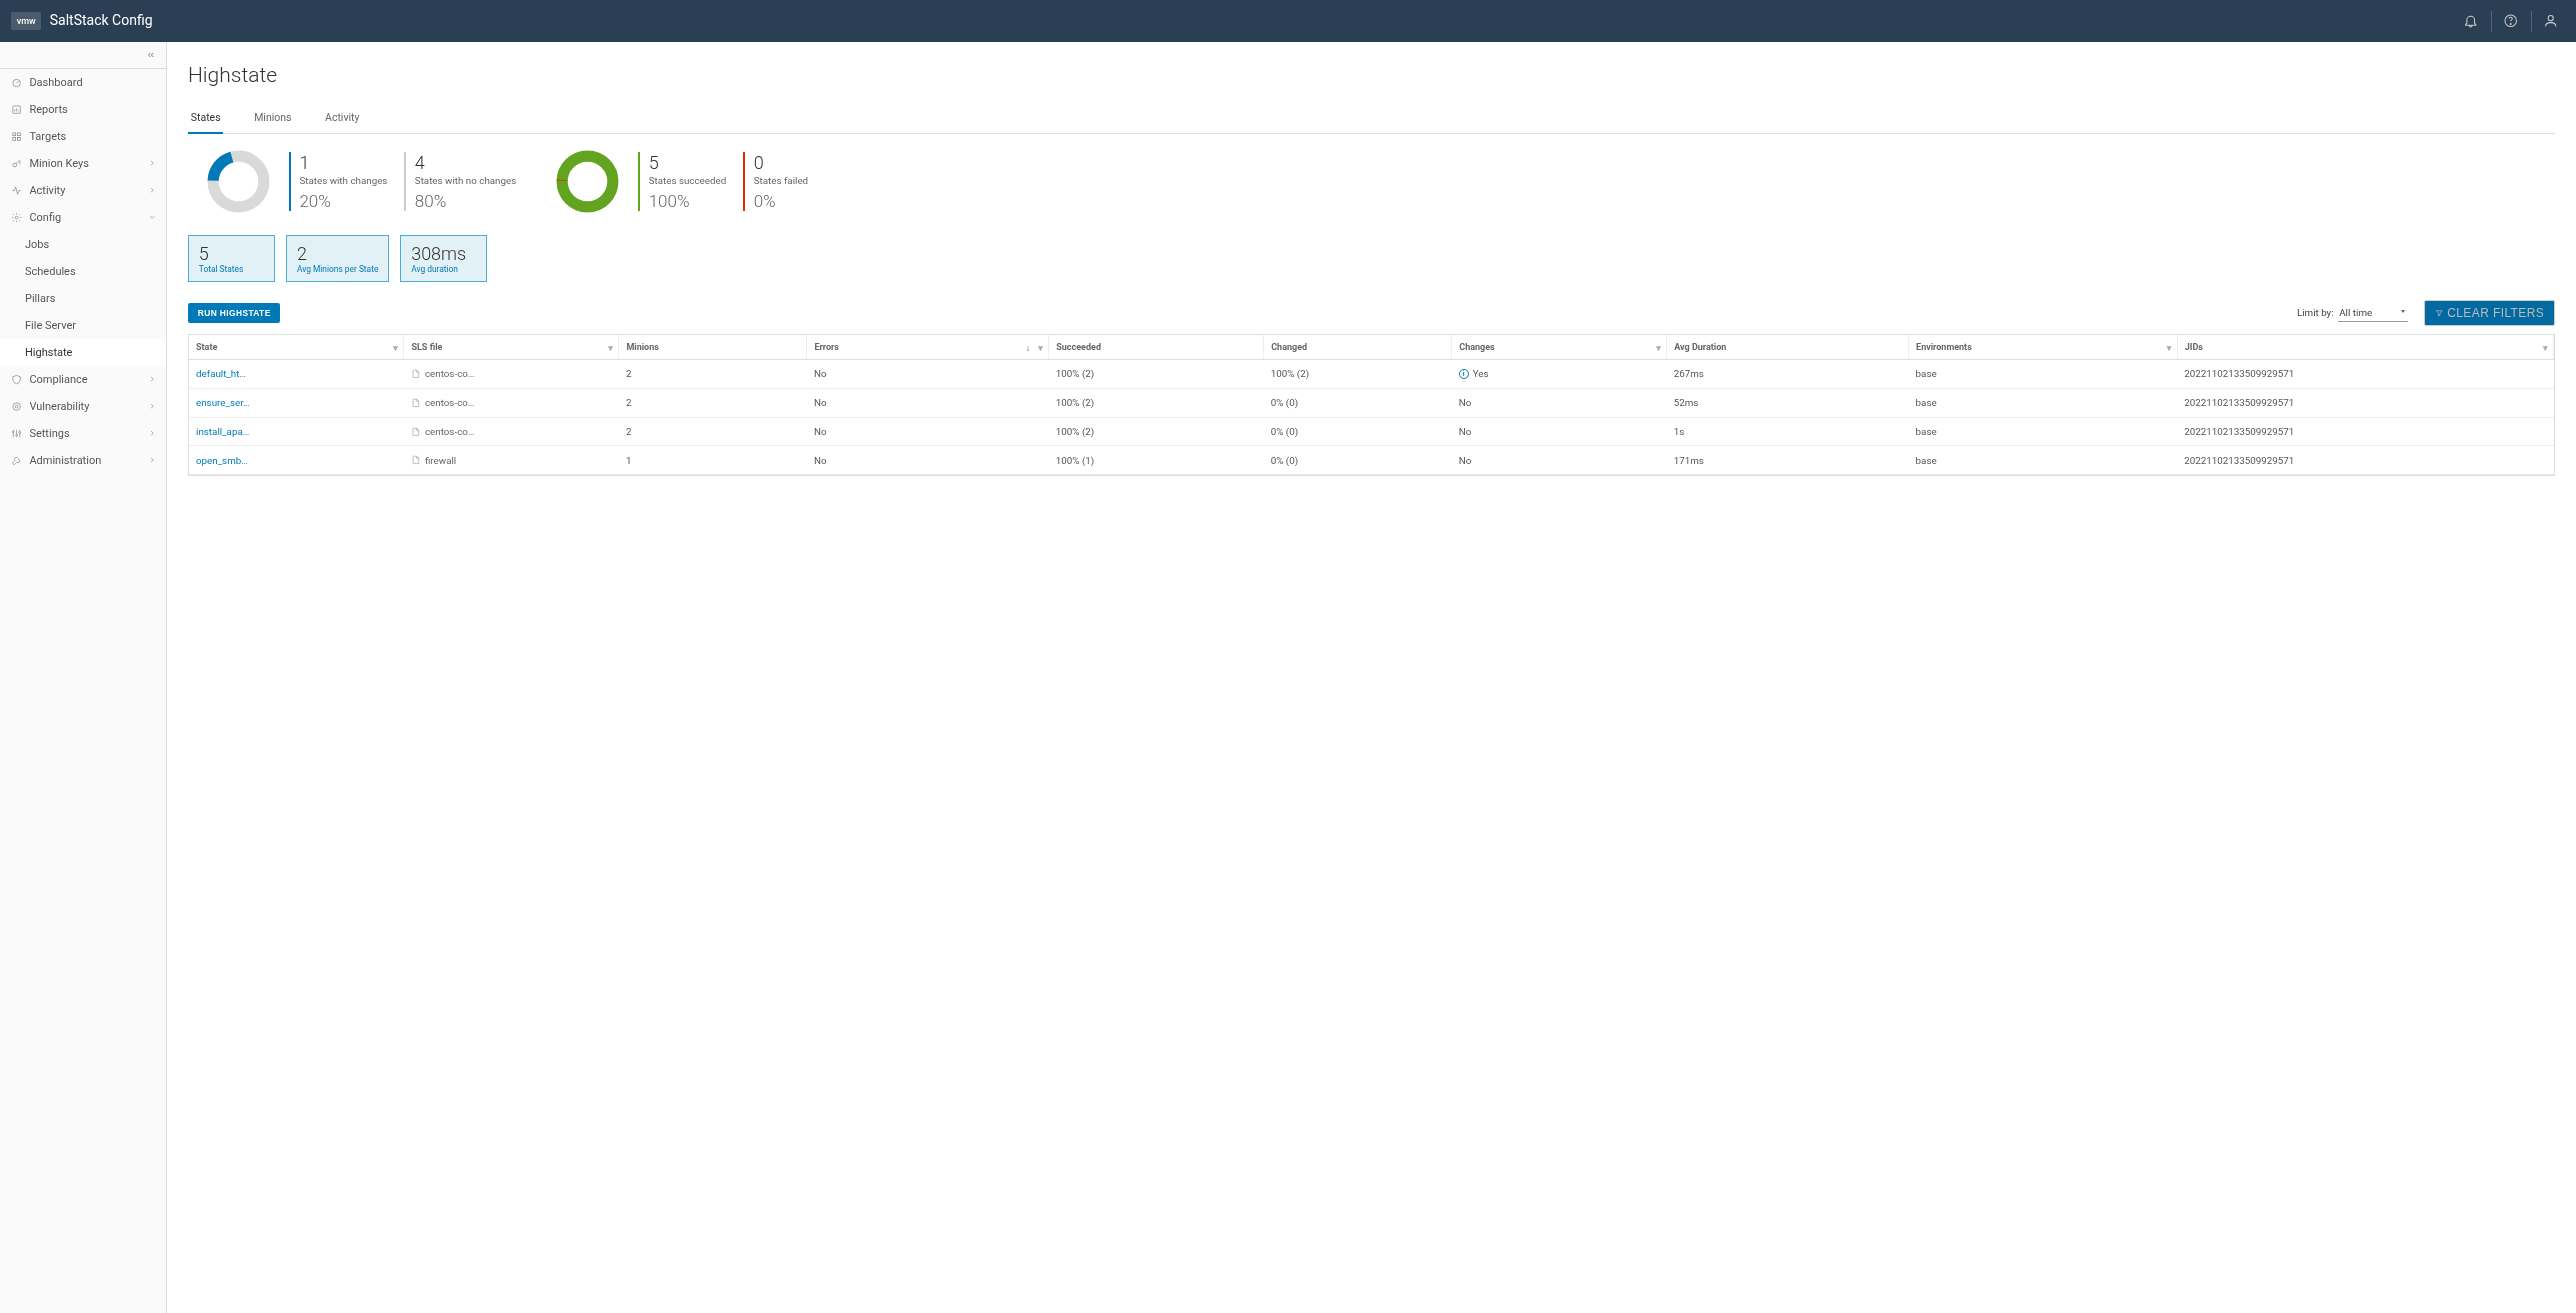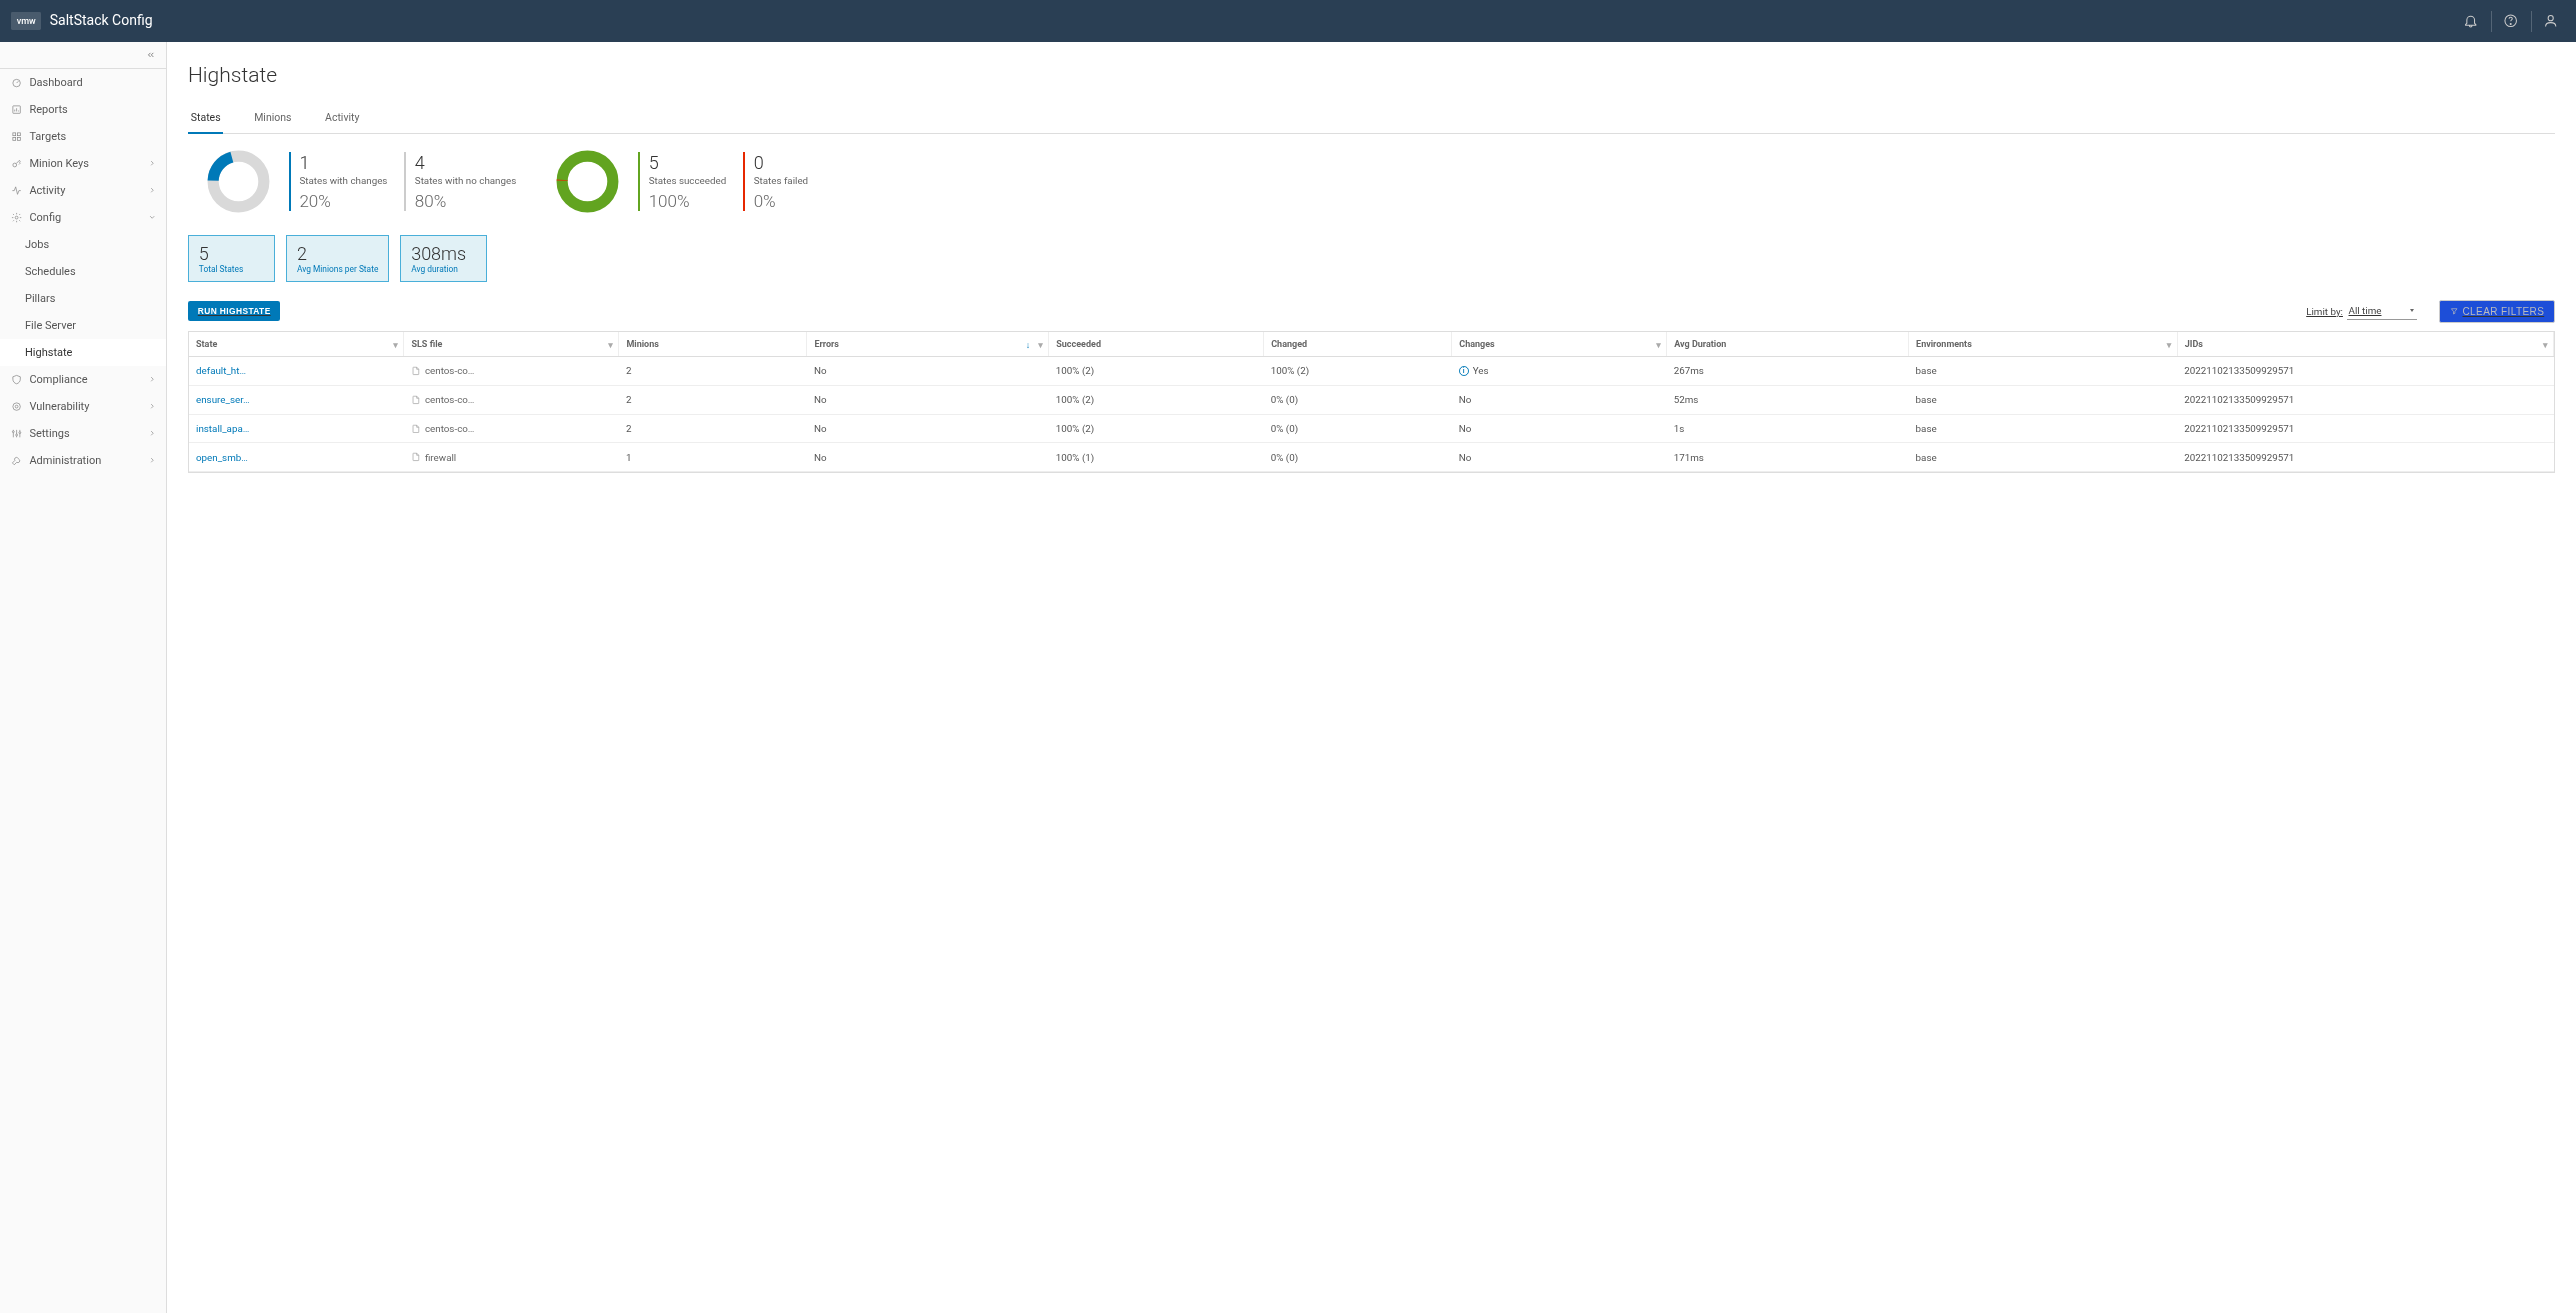--- a/index.html
+++ b/index.html
@@ -133,41 +133,40 @@
   min-width: 87px;
 }
 .tile .tnum { font-size: 18px; font-weight: 300; color:#333; }
 .tile .tlabel { font-size: 8.4px; color:#0079b8; }
 
 
 .action-row {
   display: flex;
   align-items: center;
   margin-bottom: 8.4px;
-  gap: 22px;
-  text-decoration: underline;
+  gap: 16px;
 }
 .btn-primary {
   background: #0079b8;
   color: #fff;
   border: none;
   padding: 4.9px 9.8px;
   border-radius: 2.1px;
   font-size: 8.4px;
   font-weight: 600;
   letter-spacing: 0.4px;
   cursor: pointer;
 }
 .btn-clear {
   border: 0.7px solid #ccc;
-  background: #1d4ed8;
+  background: #0369a1;
   color: #bbb;
   padding: 4.9px 9.8px;
   border-radius: 2.1px;
-  font-size: 10px;
+  font-size: 12px;
   letter-spacing: 0.4px;
   display:flex; align-items:center; gap:4.2px;
   cursor: not-allowed;
 }
 .limit-group {
   margin-left:auto;
   display:flex;
   align-items:center;
   gap:4.2px;
   font-size:9.8px;

